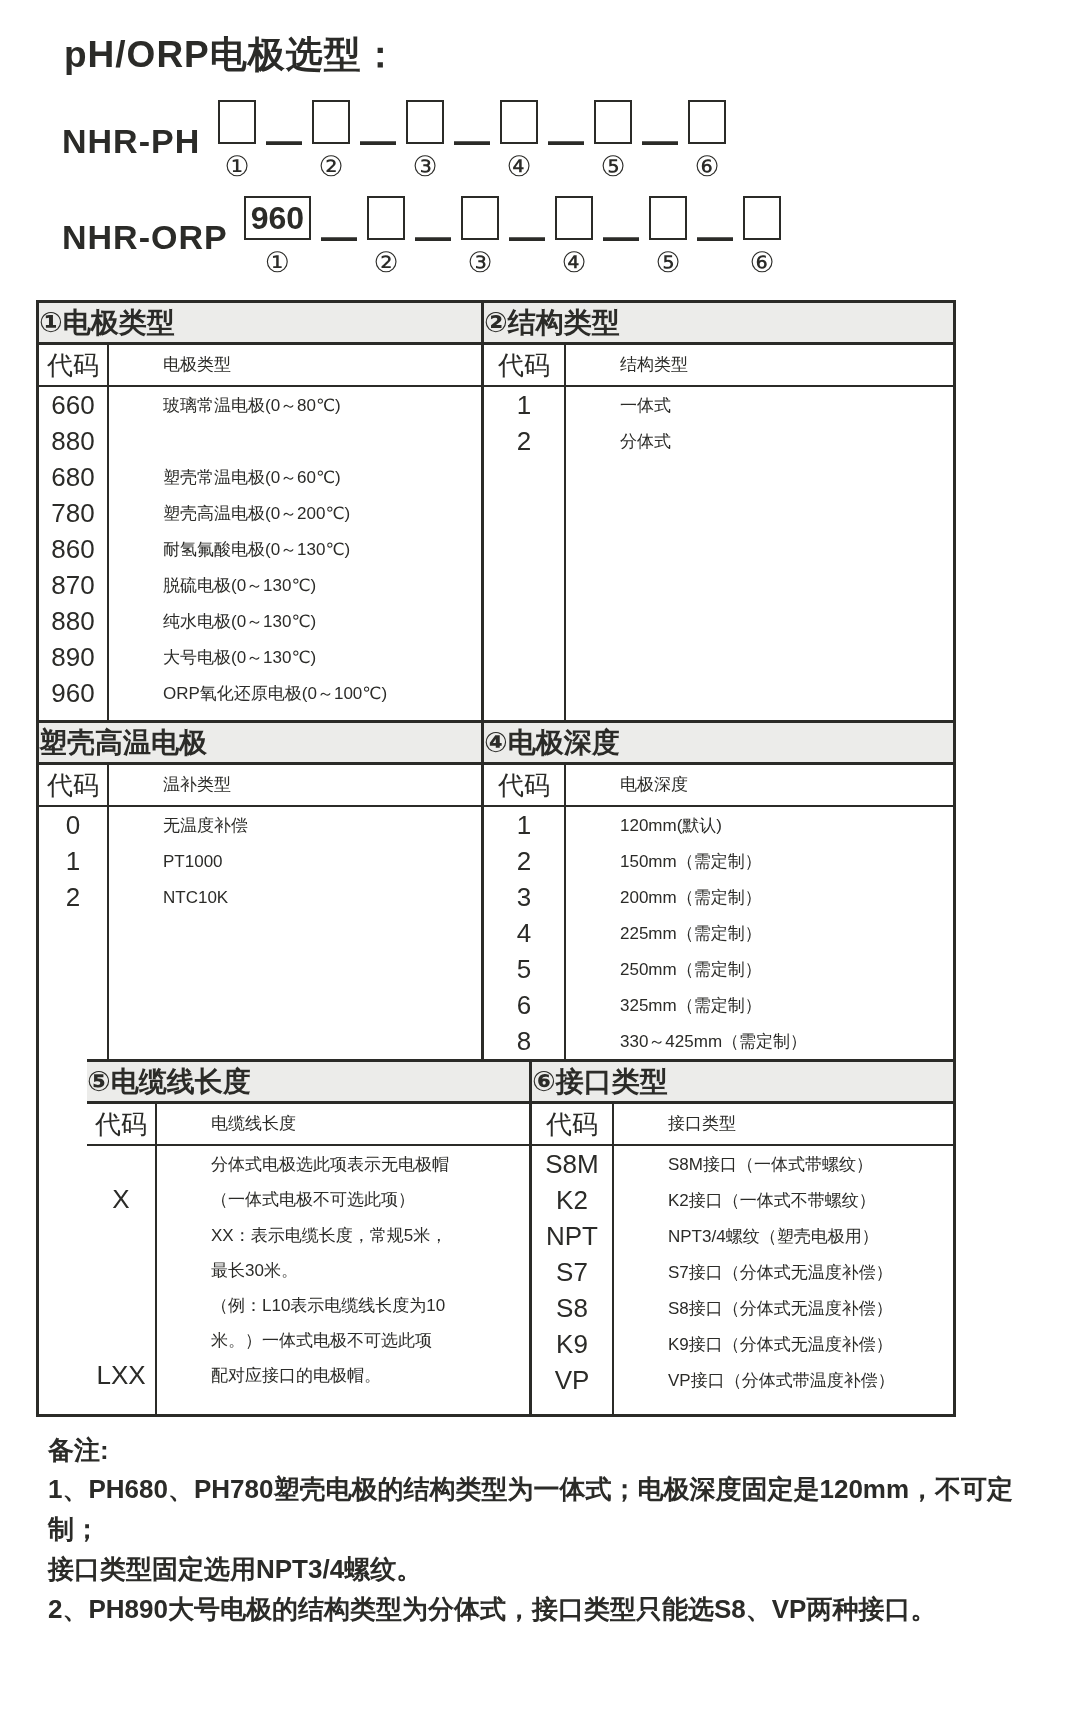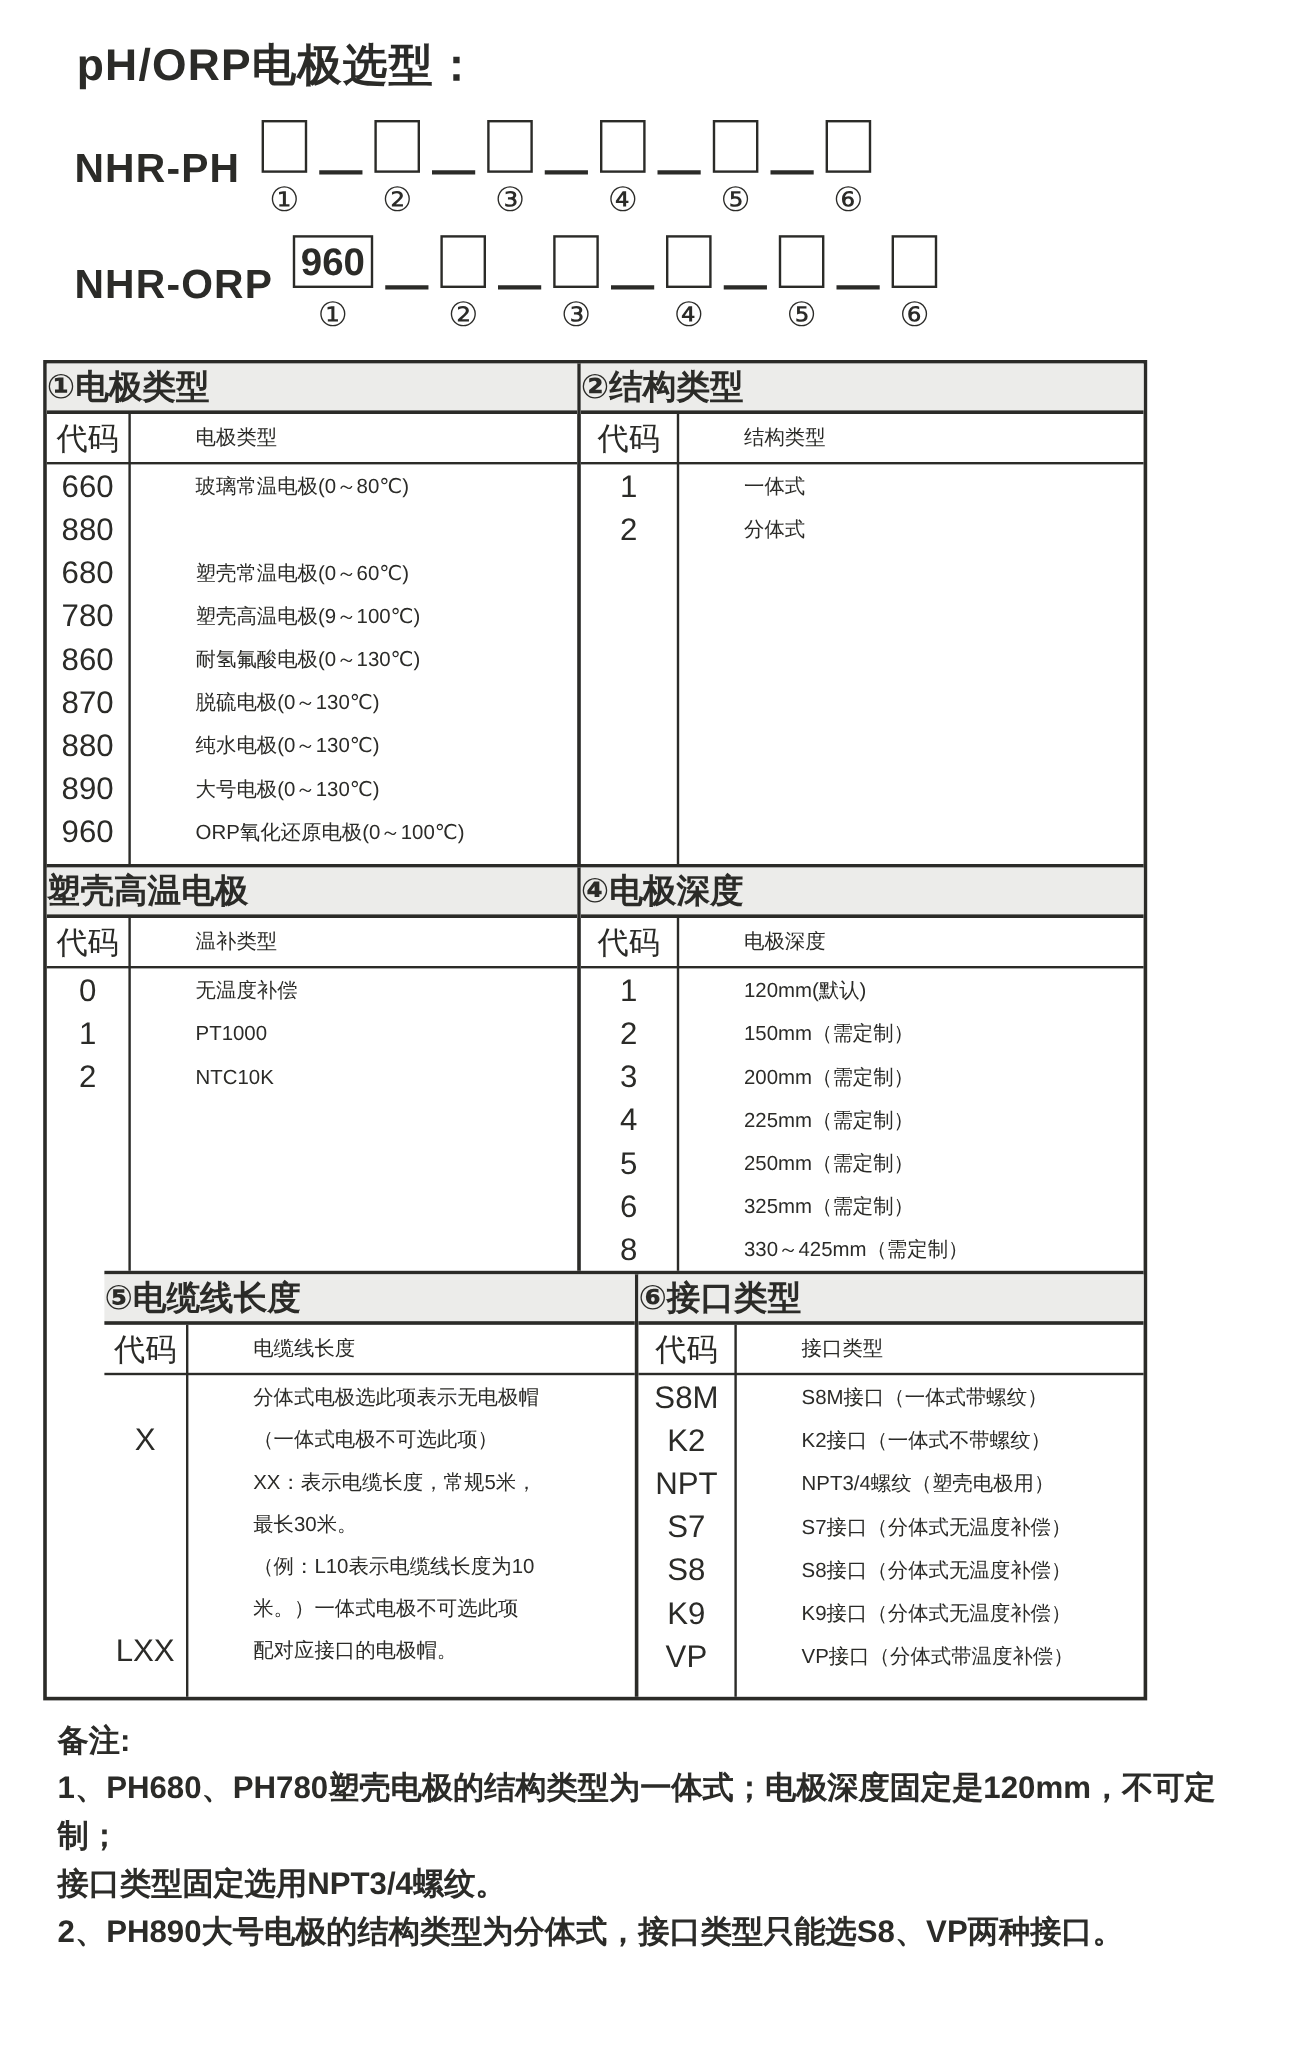--- a/index.html
+++ b/index.html
@@ -164,21 +164,21 @@
           </div>
         <div class="trow">
             <div class="code">880</div>
           </div>
         <div class="trow">
             <div class="code">680</div>
             <div class="desc">塑壳常温电极(0～60℃)</div>
           </div>
         <div class="trow">
             <div class="code">780</div>
-            <div class="desc">塑壳高温电极(9～100℃)</div>
+            <div class="desc">塑壳高温电极(0～200℃)</div>
           </div>
         <div class="trow">
             <div class="code">860</div>
             <div class="desc">耐氢氟酸电极(0～130℃)</div>
           </div>
         <div class="trow">
             <div class="code">870</div>
             <div class="desc">脱硫电极(0～130℃)</div>
           </div>
         <div class="trow">

